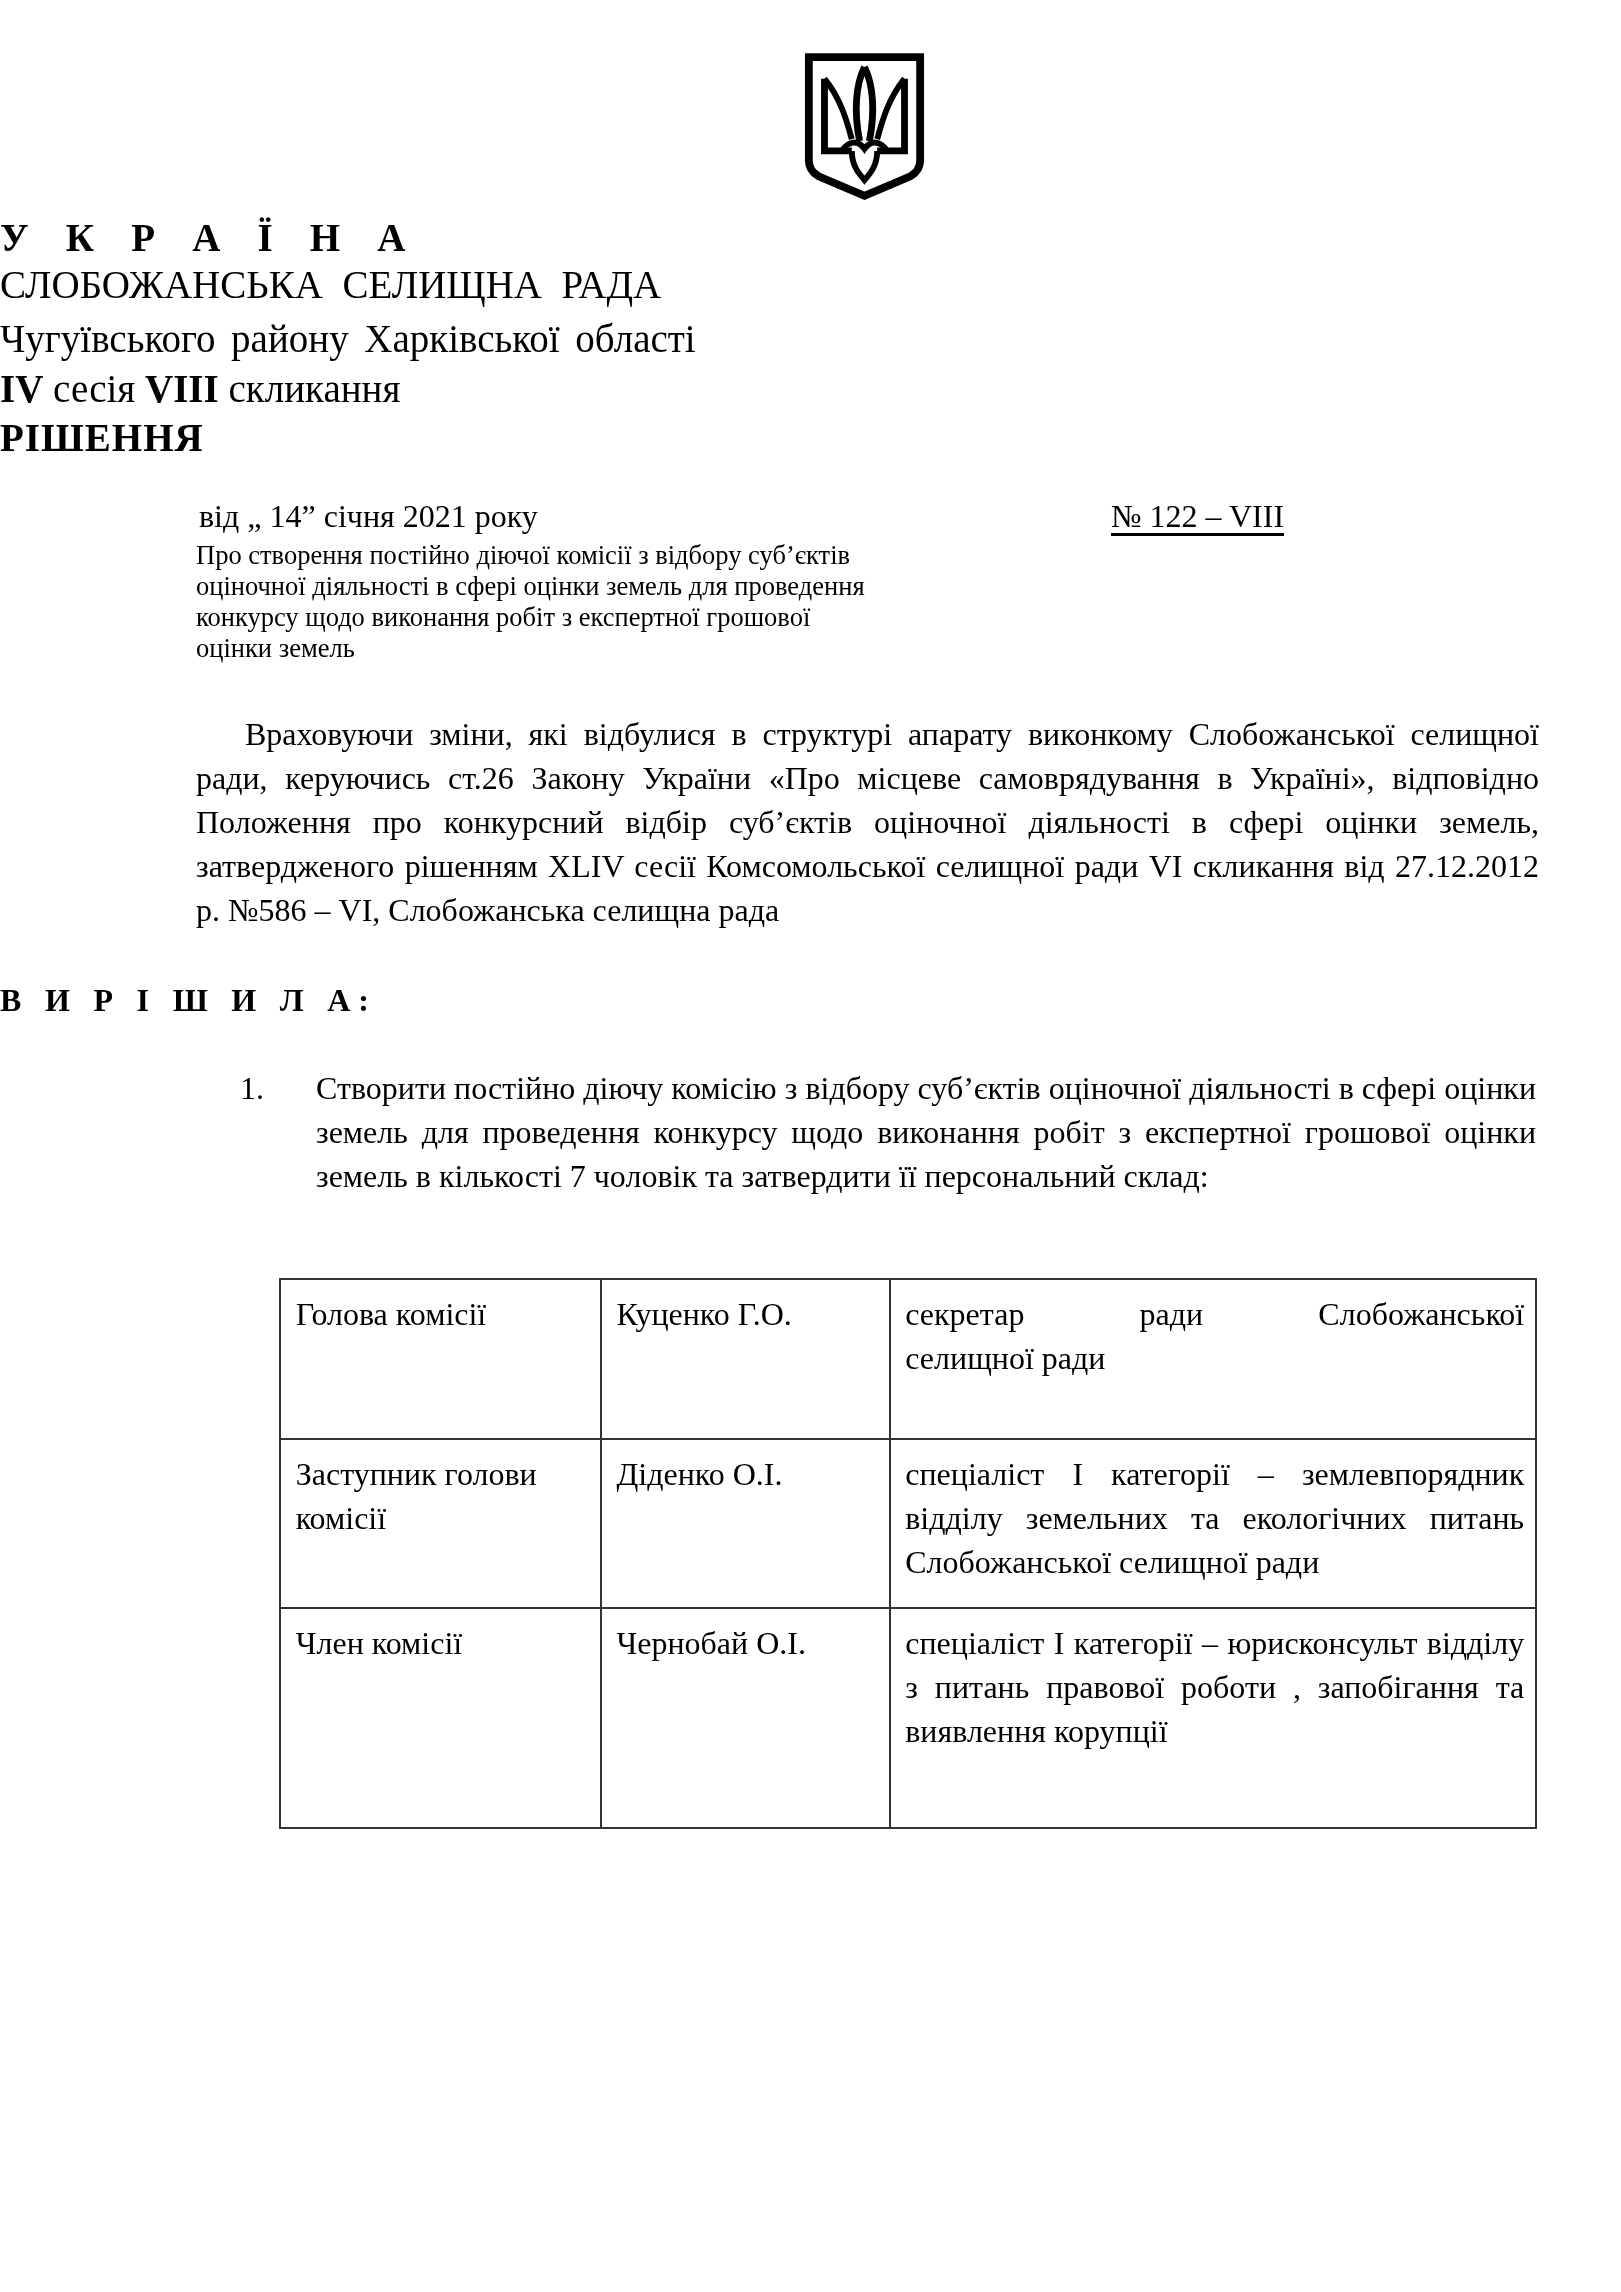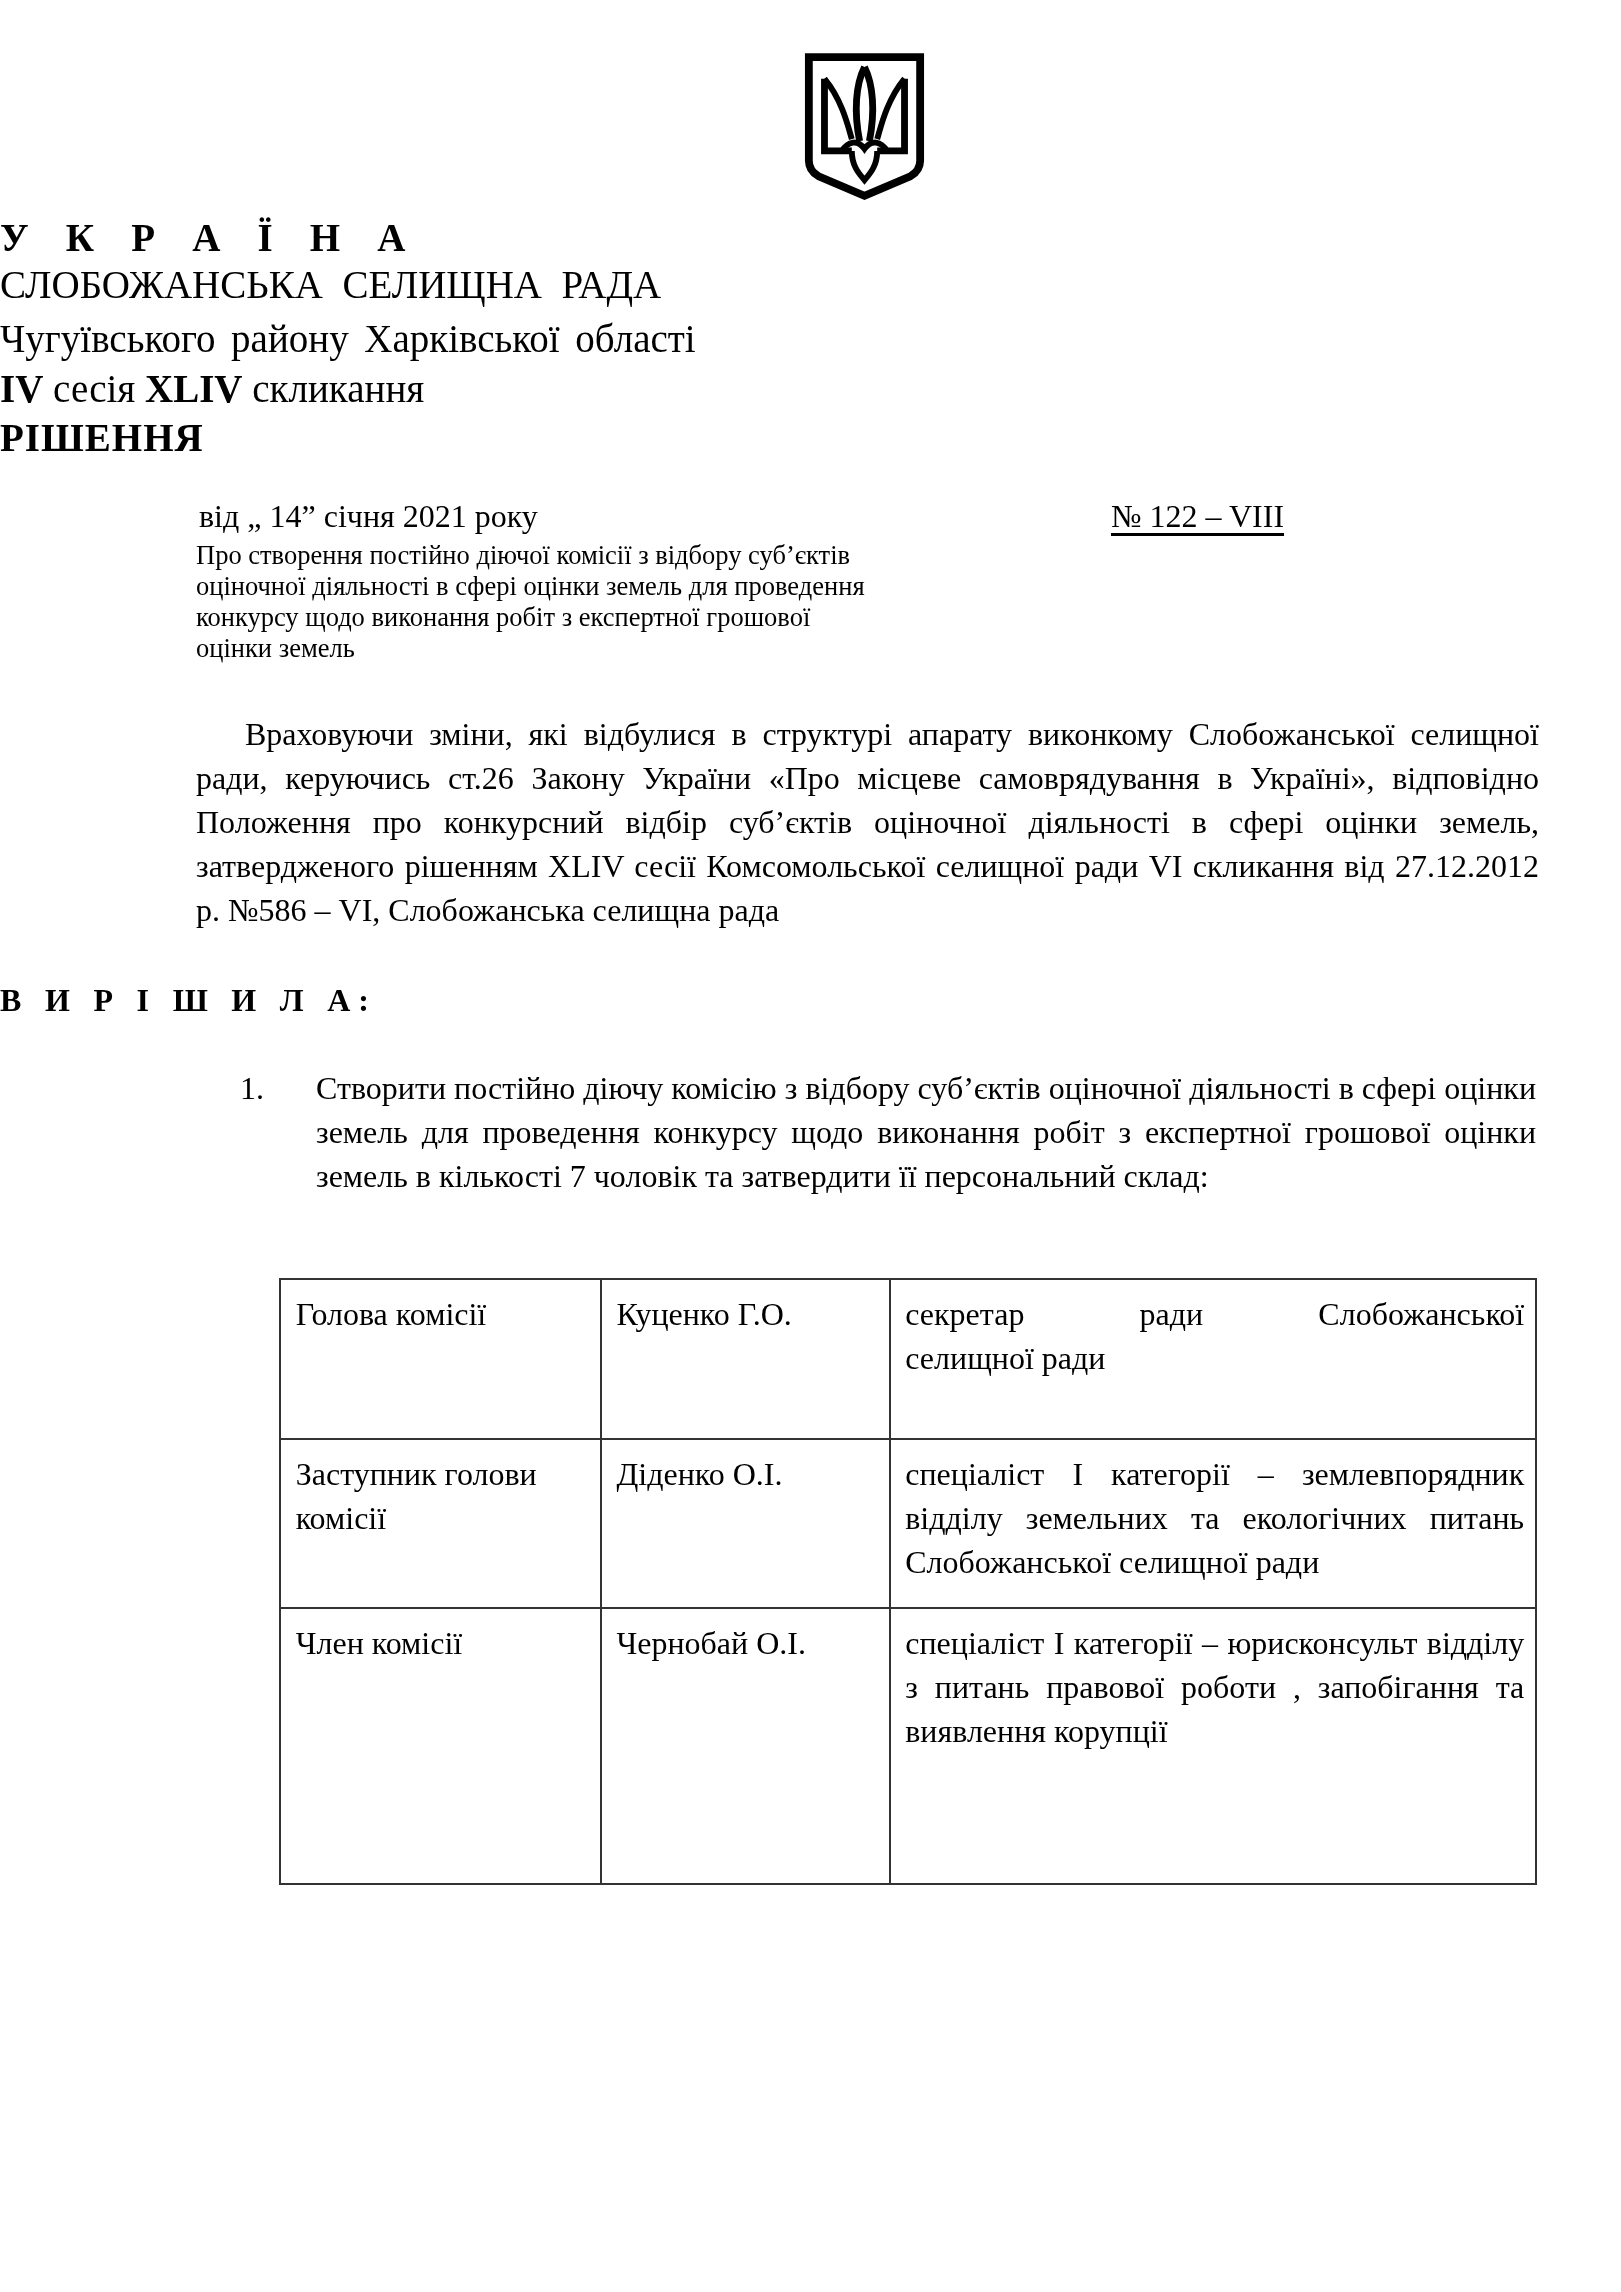--- a/index.html
+++ b/index.html
@@ -19,37 +19,37 @@
   .subject { left: 196px; top: 540px; width: 686px; font-size: 26.5px; line-height: 31px; }
   .preamble { left: 196px; top: 712px; width: 1343px; font-size: 32px; line-height: 44px; text-align: justify; text-indent: 49px; }
   .resolved { top: 980px; font-size: 32px; font-weight: bold; letter-spacing: 7.8px; line-height: 41px; }
   .item { left: 240px; top: 1066px; width: 1296px; font-size: 32px; line-height: 44px; }
   .item .num { position: absolute; left: 0; top: 0; }
   .item .txt { margin-left: 76px; text-align: justify; }
   table.members { position: absolute; left: 279px; top: 1278px; width: 1258px; border-collapse: collapse; font-size: 32px; line-height: 44px; }
   table.members td { border: 2px solid #333; vertical-align: top; padding: 11.8px 10.8px 0 14.7px; }
   table.members td.desc { text-align: justify; text-align-last: justify; }
   table.members td.desc span.last { display: block; text-align-last: left; }
-  tr.r1 { height: 160px; } tr.r2 { height: 169px; } tr.r3 { height: 221px; } tr.r4 { height: 276px; }
+  tr.r1 { height: 160px; } tr.r2 { height: 169px; } tr.r3 { height: 221px; } tr.r4 { height: 220px; }
 </style>
 </head>
 <body>
 
 <svg id="coat" class="abs" viewBox="0 0 126 152">
   <path d="M6 6 H120 V112 Q120 122 110 128 L63 148 L16 128 Q6 122 6 112 Z" fill="none" stroke="#000" stroke-width="8"></path>
   <path d="M63 16 C54 34 52 62 58 92 M63 16 C72 34 74 62 68 92" fill="none" stroke="#000" stroke-width="7"></path>
   <path d="M22 28 V102 H50 M104 28 V102 H76" fill="none" stroke="#000" stroke-width="7"></path>
   <path d="M22 28 C40 50 46 76 50 90 M104 28 C86 50 80 76 76 90" fill="none" stroke="#000" stroke-width="6"></path>
   <path d="M50 102 C50 118 58 126 63 132 C68 126 76 118 76 102 M40 102 C46 92 56 90 63 100 C70 90 80 92 86 102" fill="none" stroke="#000" stroke-width="6"></path>
 </svg>
 
 <div class="abs center ukraine">У К Р А Ї Н А</div>
 <div class="abs center council">СЛОБОЖАНСЬКА  СЕЛИЩНА  РАДА</div>
 <div class="abs center district">Чугуївського району    Харківської області</div>
-<div class="abs center session"><b>IV</b><span> сесія </span><b>XLIV</b><span> скликання</span></div>
+<div class="abs center session"><b>IV</b><span> сесія </span><b>VIII</b><span> скликання</span></div>
 <div class="abs center decision">РІШЕННЯ</div>
 
 <div class="abs date">від  „ 14” січня 2021 року</div>
 <div class="abs number">№ 122 – VIII</div>
 
 <div class="abs subject">Про створення постійно діючої комісії з відбору суб’єктів оціночної діяльності в сфері оцінки земель для проведення конкурсу щодо виконання робіт з експертної грошової оцінки земель</div>
 
 <div class="abs preamble">Враховуючи зміни, які відбулися в структурі апарату виконкому Слобожанської селищної ради, керуючись ст.26 Закону України «Про місцеве самоврядування в Україні», відповідно Положення про конкурсний відбір суб’єктів оціночної діяльності в сфері оцінки земель, затвердженого рішенням XLIV  сесії Комсомольської селищної ради VI скликання від 27.12.2012 р. №586 – VI, Слобожанська селищна рада</div>
 
 <div class="abs center resolved">В И Р І Ш И Л А:</div>

